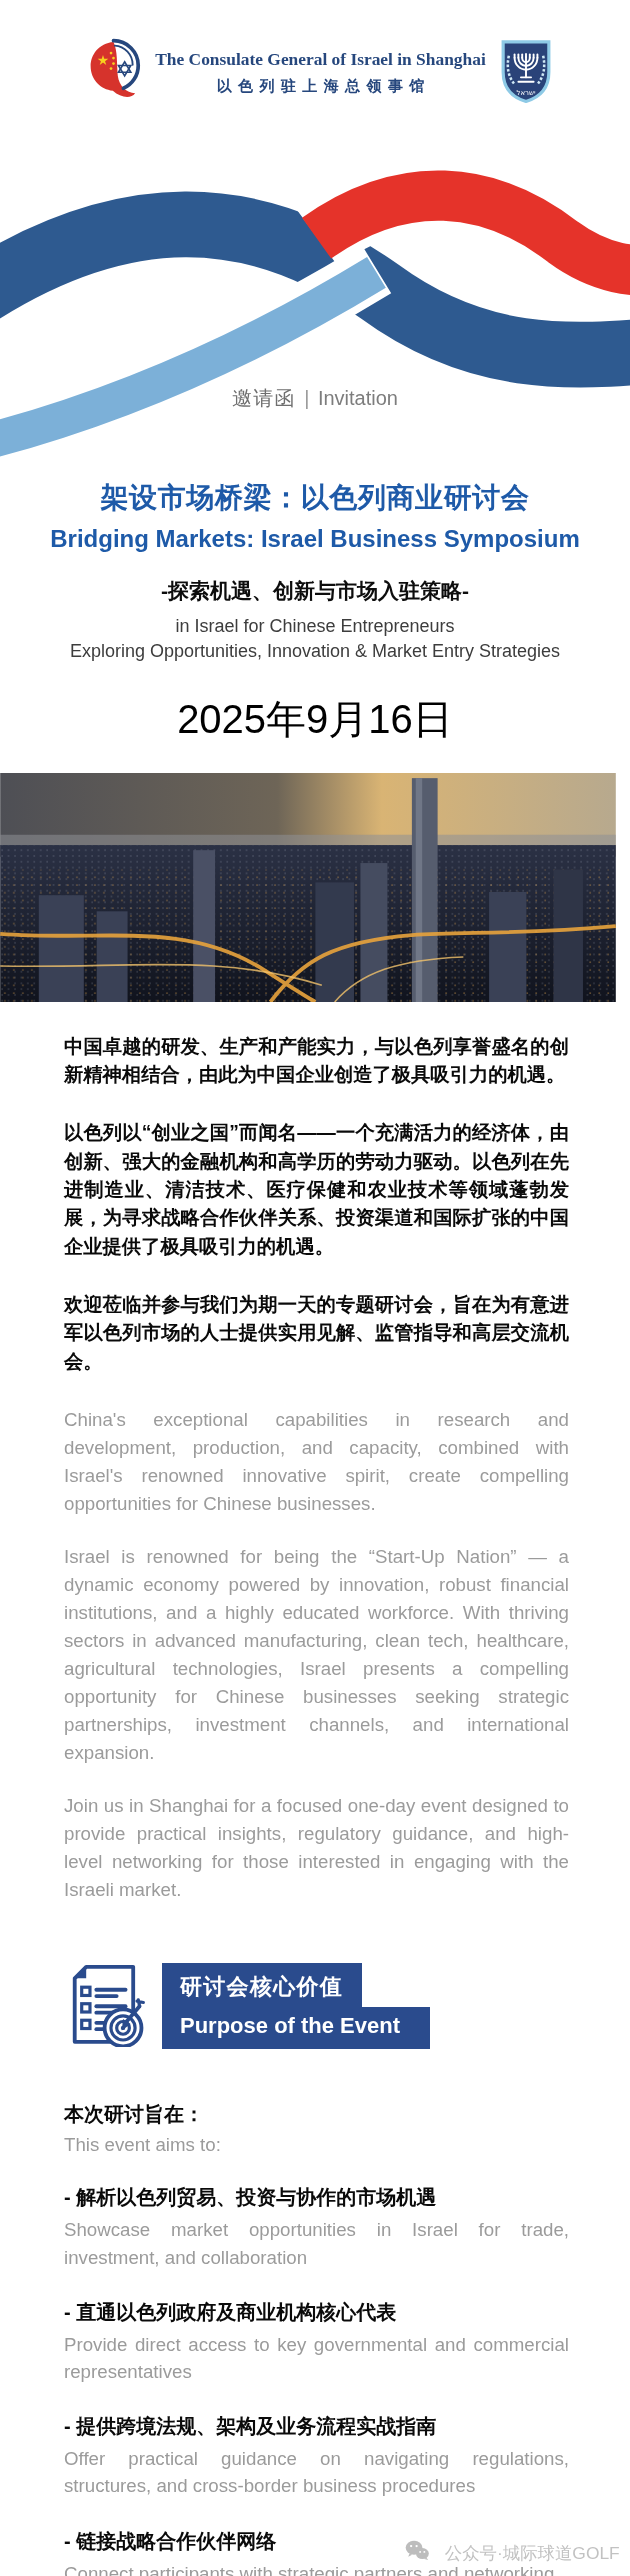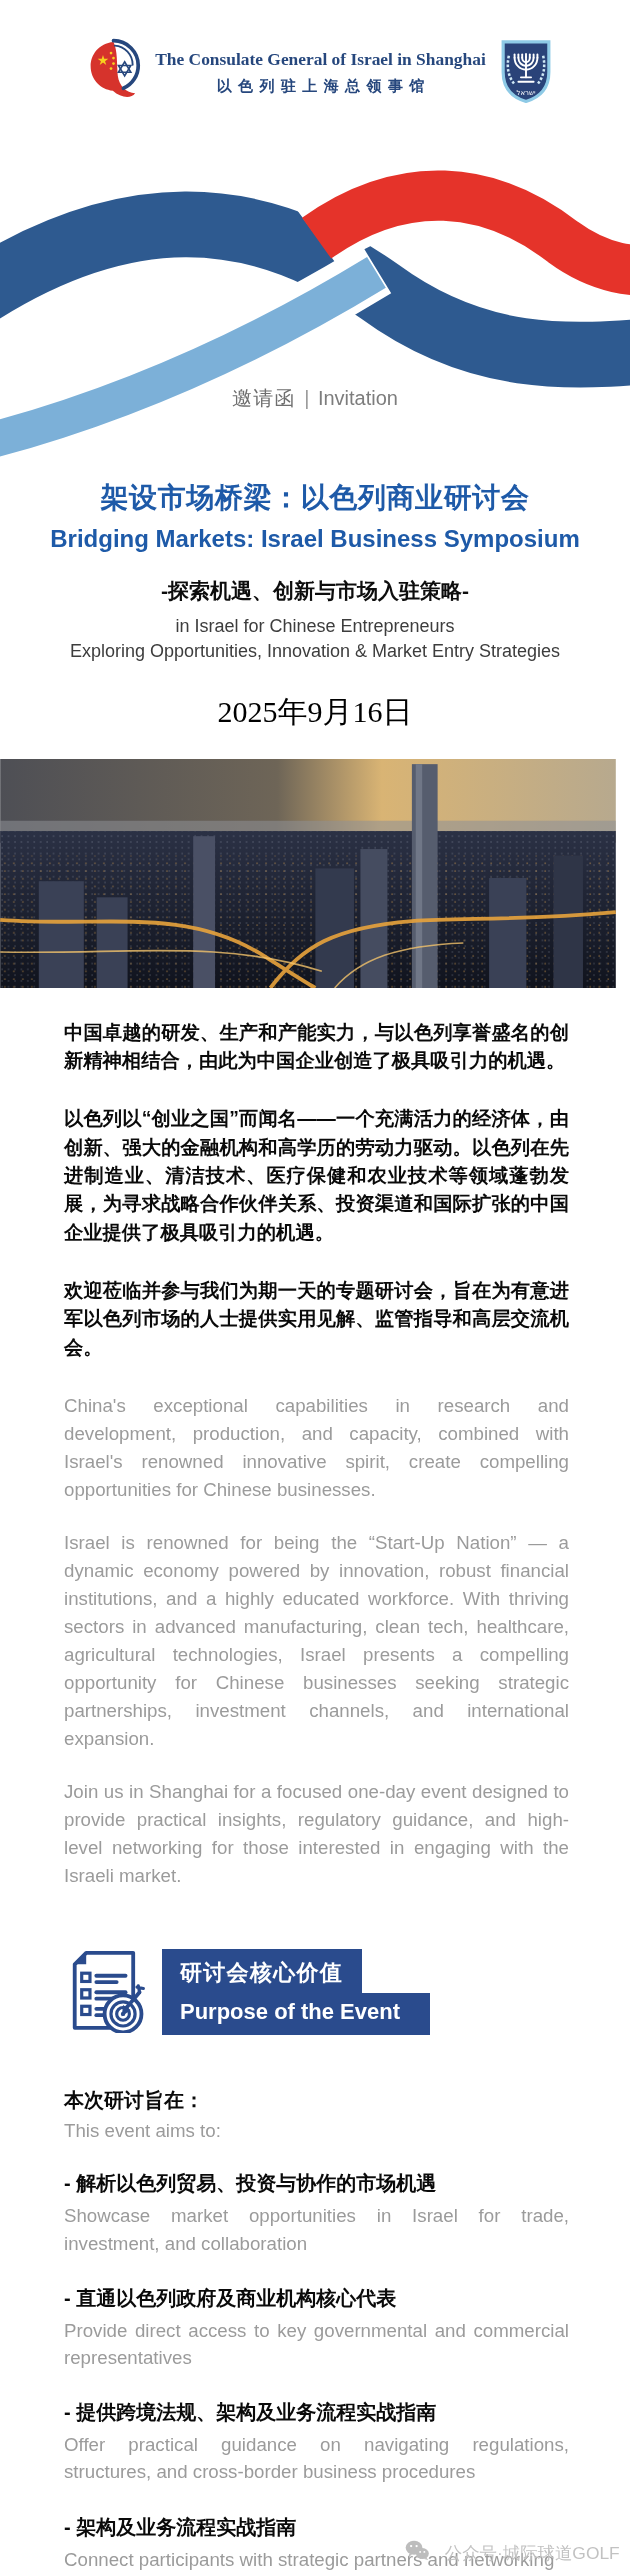--- a/index.html
+++ b/index.html
@@ -24,22 +24,22 @@
   .invitation .zh { letter-spacing:1.3px; }
   .invitation .divider { margin:0 8.4px; color:#9a9a9a; font-weight:300; }
   .invitation .en { color:#7d7d7d; }
 
   
   .title-block { text-align:center; }
   .title-zh { font-size:28px; font-weight:800; color:#1e5aa8; margin:28px 0 0; letter-spacing:0.6px; }
   .title-en { font-size:24px; font-weight:800; color:#1e5aa8; margin:7.7px 0 0; }
   .subtitle-zh { font-size:21px; font-weight:800; color:#0d0d0d; margin:24.5px 0 0; }
   .subtitle-en { font-size:18px; color:#3d3d3d; margin:9px 0 0; line-height:1.4; }
-  .event-date { font-size:30px; color:#000;
-                font-family:Liberation Serif, serif; margin:27px 0 0; }
+  .event-date { font-size:40px; color:#000;
+                font-family:Liberation Sans, sans-serif; margin:27px 0 0; }
 
   
   .city-svg { display:block; margin-top:26px; }
 
   
   .zh-paragraphs { margin:31px 61px 0 64px; }
   .zh-paragraphs p { font-size:19.3px; font-weight:700; line-height:1.47;
                      text-align:justify; margin:0 0 30px; color:#0a0a0a; }
   .en-paragraphs { margin:3.9px 61px 0 64px; }
   .en-paragraphs p { font-size:18.7px; color:#9b9b9b; line-height:1.5;
@@ -247,21 +247,21 @@
     </div>
     <div class="aim">
       <div class="aim-zh">- 直通以色列政府及商业机构核心代表</div>
       <div class="aim-en">Provide direct access to key governmental and commercial representatives</div>
     </div>
     <div class="aim">
       <div class="aim-zh">- 提供跨境法规、架构及业务流程实战指南</div>
       <div class="aim-en">Offer practical guidance on navigating regulations, structures, and cross-border business procedures</div>
     </div>
     <div class="aim">
-      <div class="aim-zh">- 架构及业务流程实战指南</div>
+      <div class="aim-zh">- 链接战略合作伙伴网络</div>
       <div class="aim-en">Connect participants with strategic partners and networking</div>
     </div>
   </div>
 
   <div class="watermark">
     <span>
       <svg width="24.5" height="20.6" viewBox="0 0 38 32">
         <ellipse cx="14" cy="12" rx="13" ry="11" fill="#bdbdbd"></ellipse>
         <circle cx="9.5" cy="9.5" r="1.8" fill="#ffffff"></circle>
         <circle cx="18" cy="9.5" r="1.8" fill="#ffffff"></circle>

